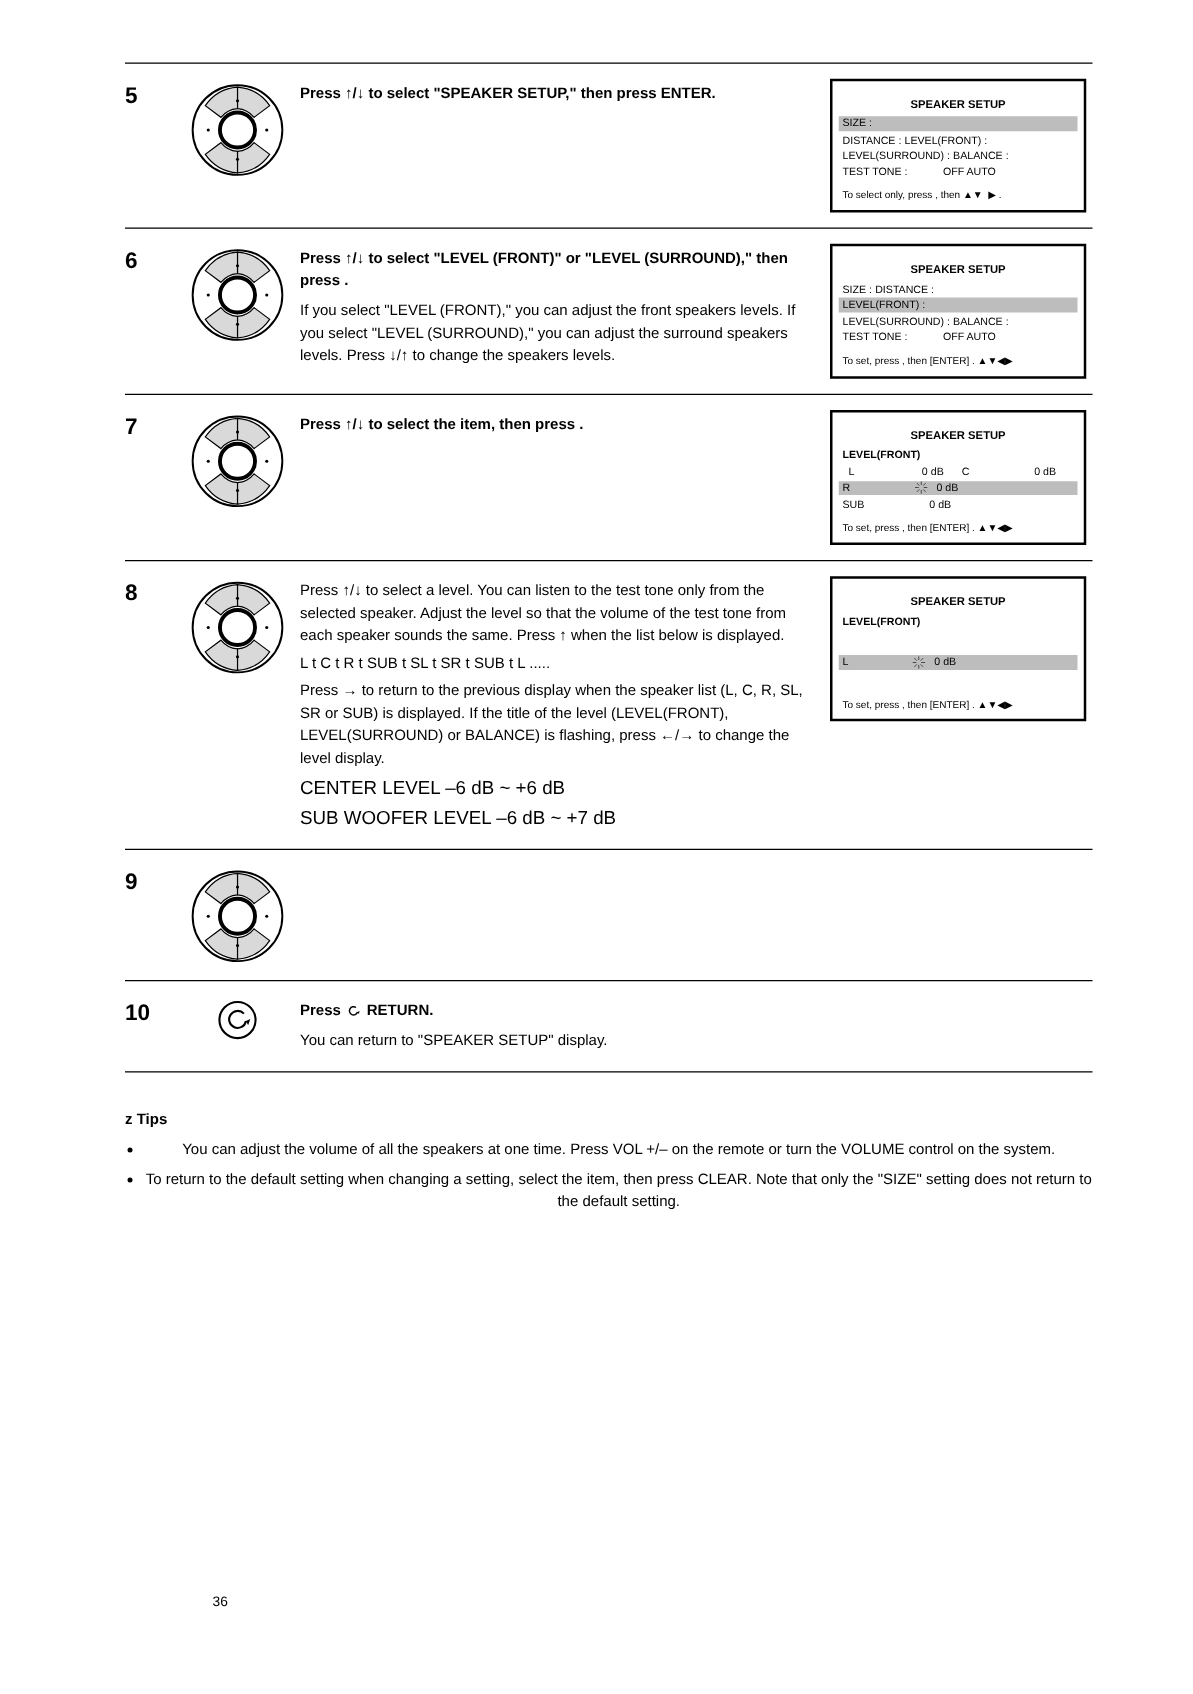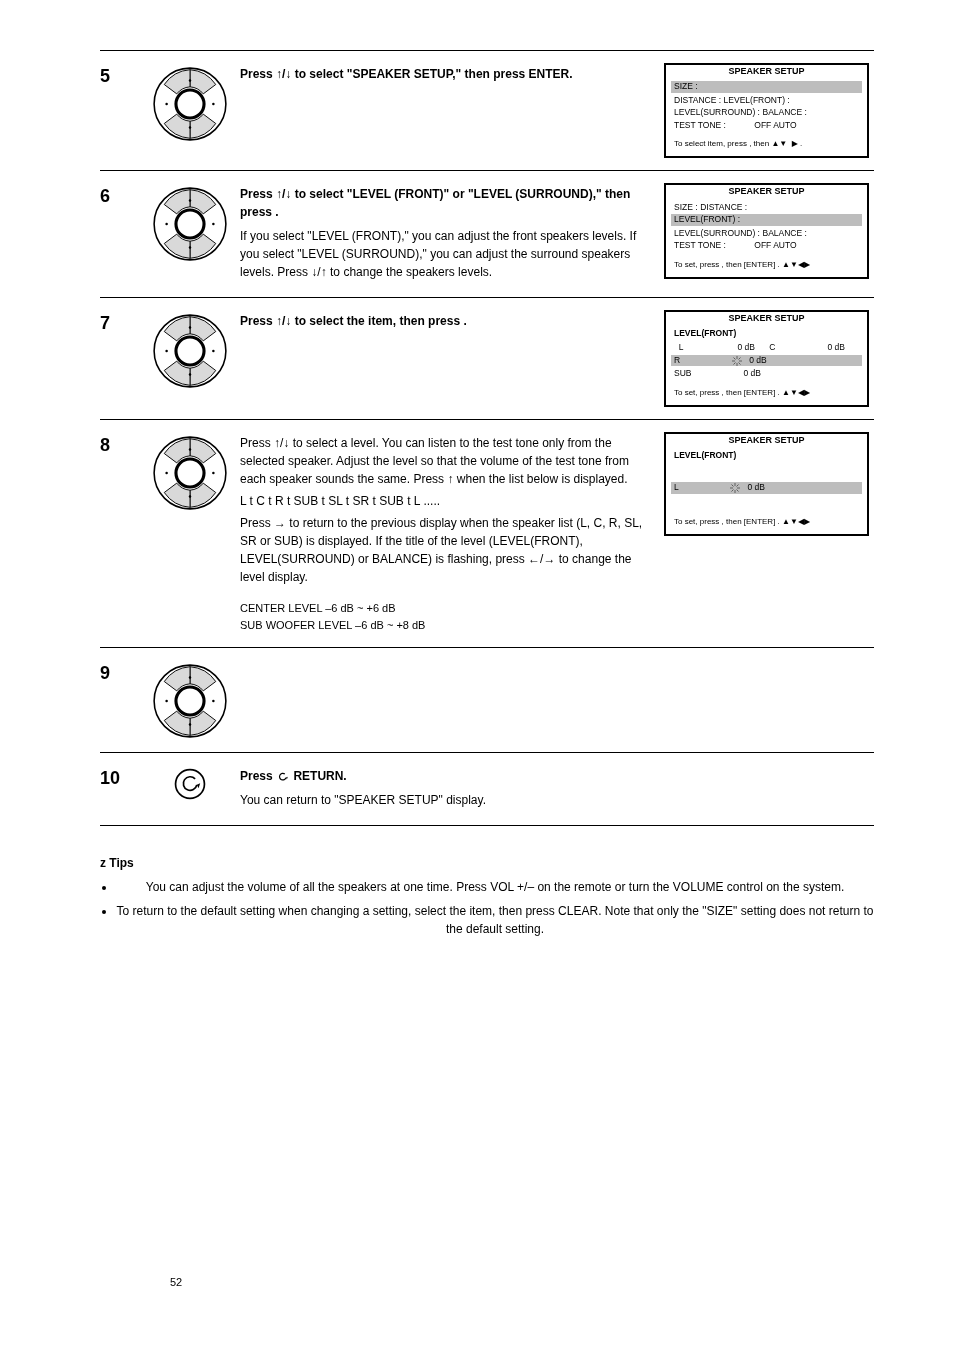--- a/index.html
+++ b/index.html
@@ -39,31 +39,31 @@
     padding-top: 2px;
   }
   .step-title {
     font-weight: bold;
     margin-bottom: 6px;
   }
   .step-sub {
     margin-bottom: 4px;
   }
   .level-table {
-    margin-top: 14px;
-    font-size: 11px;
+    margin-top: 4px;
+    font-size: 15px;
     line-height: 1.6;
   }
   .step-screen {
     width: 210px;
     flex-shrink: 0;
   }
   .screen {
     border: 2px solid #000;
-    padding: 0 8px 6px 8px;
+    padding: 12px 8px 6px 8px;
     font-size: 9px;
     line-height: 1.35;
     width: 205px;
     background: #fff;
     position: relative;
   }
   .screen-title {
     font-weight: bold;
     margin-bottom: 4px;
     text-align: center;
@@ -130,21 +130,21 @@
     <div class="step-screen">
       <div class="screen">
         <div class="screen-title">SPEAKER SETUP</div>
         <span class="screen-line screen-hl">SIZE :</span>
         <span class="screen-line">DISTANCE :</span>
         <span class="screen-line">LEVEL(FRONT) :</span>
         <span class="screen-line">LEVEL(SURROUND) :</span>
         <span class="screen-line">BALANCE :</span>
         <span class="screen-line"><span>TEST TONE :</span>            <span>OFF AUTO</span></span>
         <div class="screen-foot">
-          <span>To select item, press      , then </span>▲▼&nbsp;&nbsp;▶<span> .</span>
+          <span>To select only, press      , then </span>▲▼&nbsp;&nbsp;▶<span> .</span>
         </div>
       </div>
     </div>
   </div>
 
   <div class="step">
     <div class="step-num">6</div>
     <div class="step-icon">
       <svg class="dpad-svg" viewBox="0 0 100 100">
         <circle cx="50" cy="50" r="46" fill="none" stroke="#000" stroke-width="2"></circle>
@@ -249,21 +249,21 @@
     <div class="step-text">
       <div class="step-sub">
         <span>Press </span><span>↑/↓</span><span> to select a level. You can listen to the test tone only from the selected speaker. Adjust the level so that the volume of the test tone from each speaker sounds the same. Press </span><span>↑</span><span> when the list below is displayed.</span>
       </div>
       <div class="step-sub">L   t   C   t   R   t   SUB   t   SL   t   SR   t   SUB   t   L .....</div>
       <div class="step-sub">
         <span>Press </span><span>→</span><span> to return to the previous display when the speaker list (L, C, R, SL, SR or SUB) is displayed. If the title of the level (LEVEL(FRONT), LEVEL(SURROUND) or BALANCE) is flashing, press </span><span>←/→</span><span> to change the level display.</span>
       </div>
       <div class="level-table">
         <div>CENTER LEVEL       –6 dB ~ +6 dB</div>
-        <div>SUB WOOFER LEVEL   –6 dB ~ +8 dB</div>
+        <div>SUB WOOFER LEVEL   –6 dB ~ +7 dB</div>
       </div>
     </div>
     <div class="step-screen">
       <div class="screen">
         <div class="screen-title">SPEAKER SETUP</div>
         <div class="screen-subhead">LEVEL(FRONT)</div>
         <div style="height:18px"></div>
         <span class="screen-line screen-hl"><span>L                      <span class="cursor-blink"><svg viewBox="0 0 20 20">
                     <g stroke="#000" stroke-width="1">
                       <line x1="10" y1="0" x2="10" y2="6"></line>
@@ -329,15 +329,15 @@
 </div>
 
 <div class="tips">
   <h3>z Tips</h3>
   <ul>
     <li>You can adjust the volume of all the speakers at one time. Press VOL +/– on the remote or turn the VOLUME control on the system.</li>
     <li>To return to the default setting when changing a setting, select the item, then press CLEAR. Note that only the "SIZE" setting does not return to the default setting.</li>
   </ul>
 </div>
 
-<div class="page-num">52</div>
+<div class="page-num">36</div>
 
 </div>
 
 </body></html>

